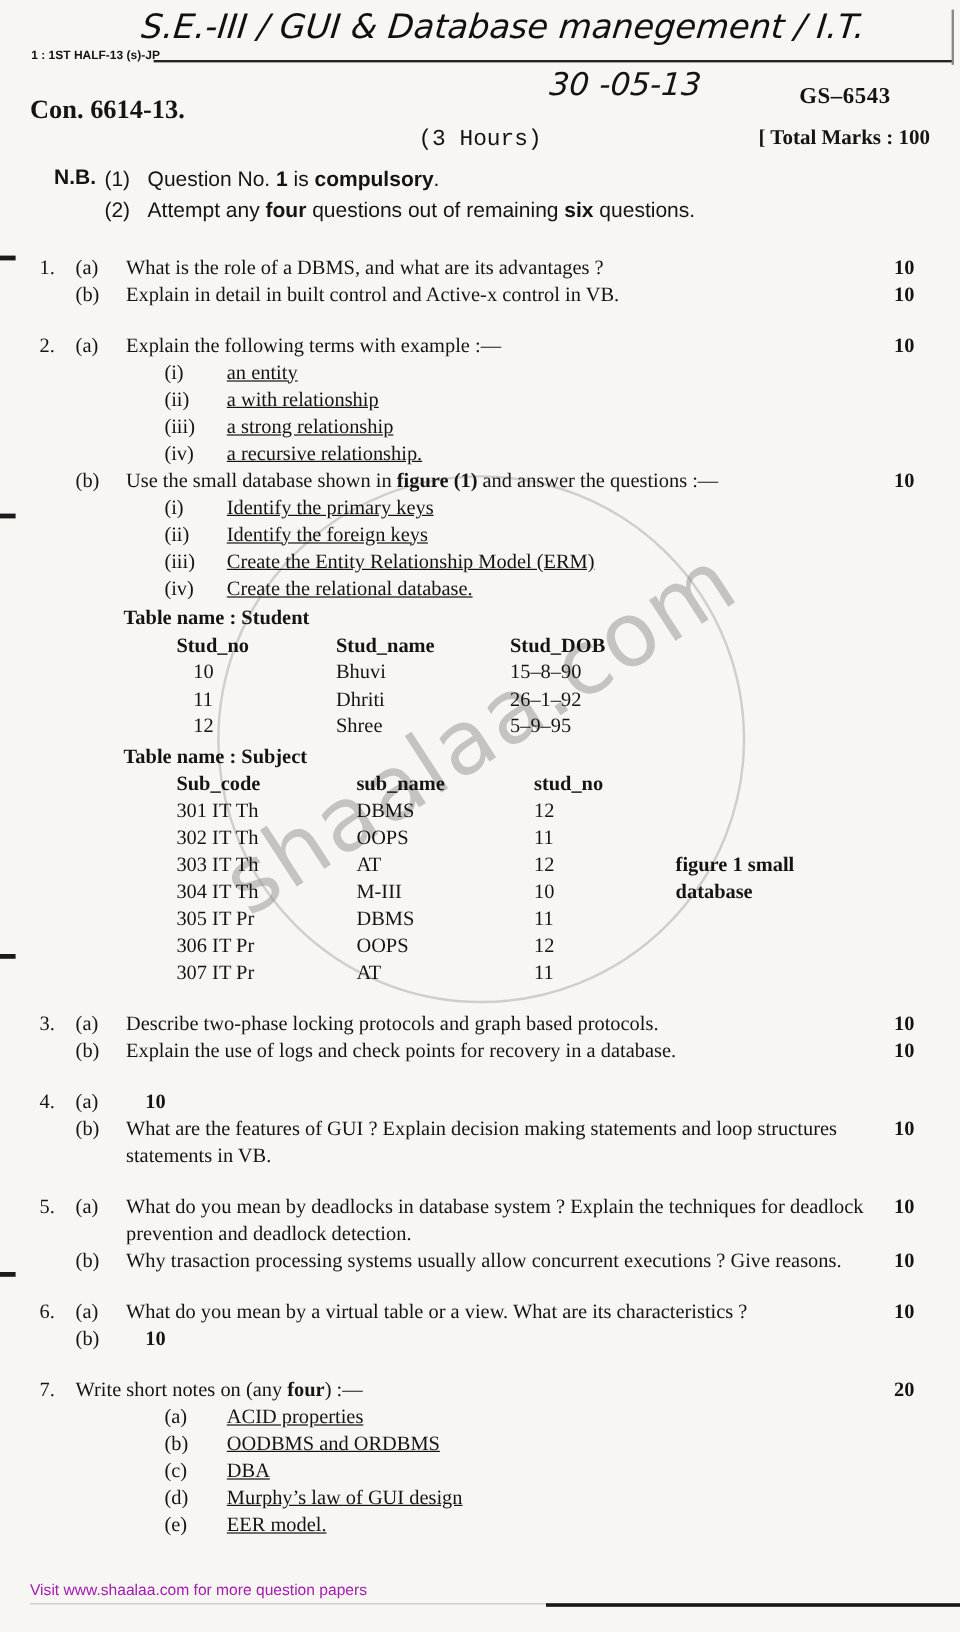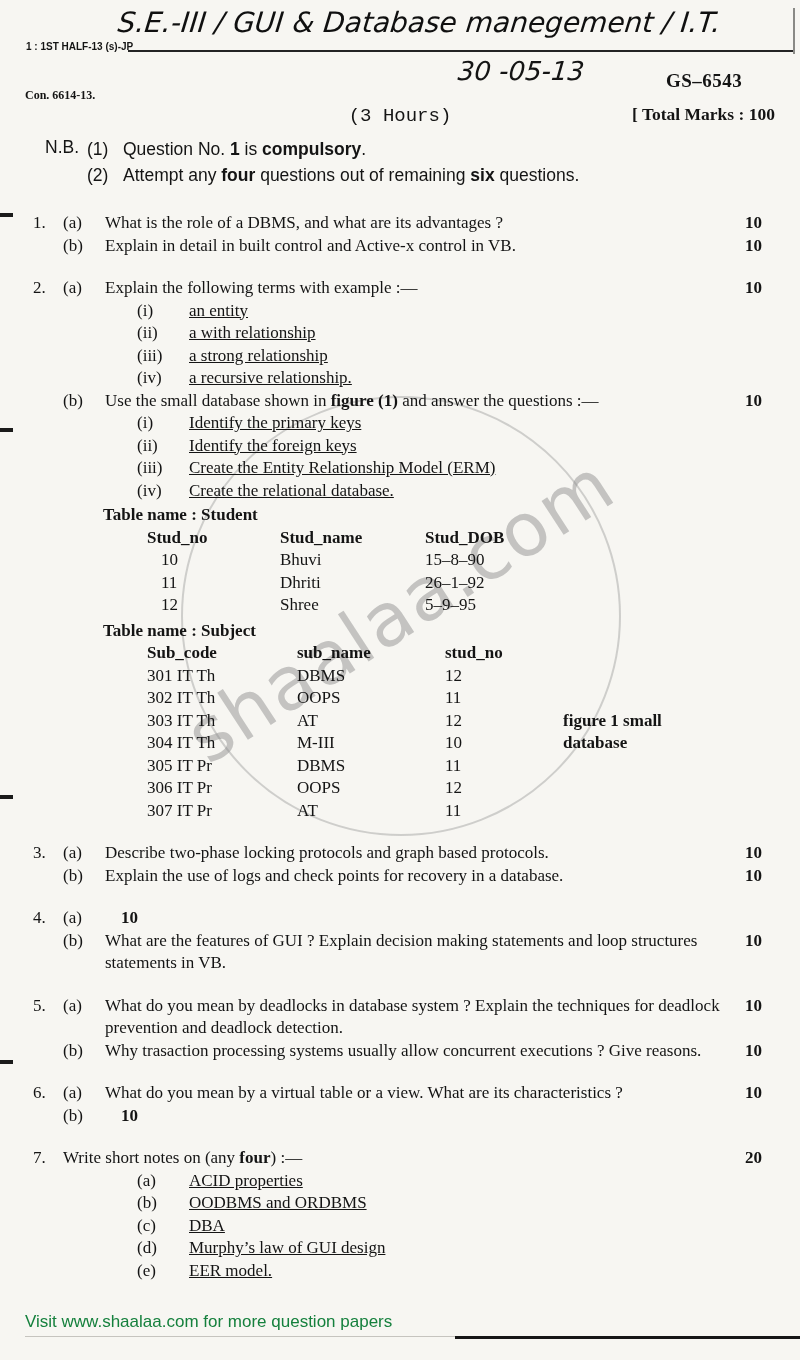--- a/index.html
+++ b/index.html
@@ -32,28 +32,28 @@
   .hand-title{
     position:absolute;left:118px;top:6px;width:680px;
     font-size:28px;transform:skewX(-6deg);
     white-space:nowrap;z-index:2;color:#101010;
   }
   .title-rule{position:absolute;left:128px;top:50px;width:666px;height:2px;background:#242424;z-index:2;}
   .print-code{
     position:absolute;left:26px;top:41px;
     font-family:"Liberation Sans",sans-serif;font-size:10px;font-weight:bold;z-index:2;
   }
-  .con-no{position:absolute;left:25px;top:88px;font-family:"Liberation Serif",serif;font-weight:bold;font-size:12px;z-index:2;}
+  .con-no{position:absolute;left:25px;top:78px;font-family:"Liberation Serif",serif;font-weight:bold;font-size:22px;z-index:2;}
   .hand-date{position:absolute;left:458px;top:56px;font-size:26px;transform:skewX(-5deg);z-index:2;}
   .paper-code{position:absolute;left:666px;top:70px;font-family:"Liberation Serif",serif;font-weight:bold;font-size:19px;letter-spacing:.5px;z-index:2;}
   .hours{position:absolute;left:0;right:0;top:105px;text-align:center;font-family:Liberation Mono, monospace;font-size:19px;z-index:2;}
   .total-marks{position:absolute;right:25px;top:104px;font-family:"Liberation Serif",serif;font-weight:bold;font-size:17.5px;z-index:2;}
   
   .nb{position:absolute;left:45px;right:25px;top:136px;font-family:"Liberation Sans",sans-serif;font-size:17.5px;z-index:2;}
-  .nb-label{position:absolute;left:0;top:1px;font-weight:normal;}
+  .nb-label{position:absolute;left:0;top:1px;font-weight:bold;}
   .nb-items{margin-left:42px;}
   .nb-row{display:flex;line-height:26px;}
   .nb-num{width:36px;flex:none;}
   
   .qarea{
     position:absolute;left:0;right:0;top:192px;
     padding:0 25px;z-index:1;
     font-family:"Liberation Serif",serif;
     font-size:17px;line-height:22.5px;
   }
@@ -76,21 +76,21 @@
   .th{font-weight:bold;}
   .ann{font-weight:bold;}
   .tbl-student .tbl-grid span:nth-child(3n+4){padding-left:14px;} 
   .tbl-student .tbl-grid span.th{padding-left:0;}
   
   .dash{position:absolute;left:0;width:13px;height:4px;background:#1b1b1b;z-index:2;}
   .tick-right{position:absolute;right:5px;top:8px;width:2px;height:46px;background:#8a8a86;z-index:2;}
   
   .footer-text{
     position:absolute;left:25px;bottom:28px;
-    font-family:"Liberation Sans",sans-serif;font-size:17px;color:#15803d;z-index:2;
+    font-family:"Liberation Sans",sans-serif;font-size:13px;color:#a21caf;z-index:2;
   }
   .footer-line-light{position:absolute;left:25px;bottom:23px;width:430px;height:1px;background:#c6c4bf;z-index:2;}
   .footer-line-dark{position:absolute;left:455px;right:0;bottom:21px;height:3px;background:#161616;z-index:2;}
 </style>
 </head>
 <body>
 
 <div class="page">
 
   <div class="wm-circle"></div>

